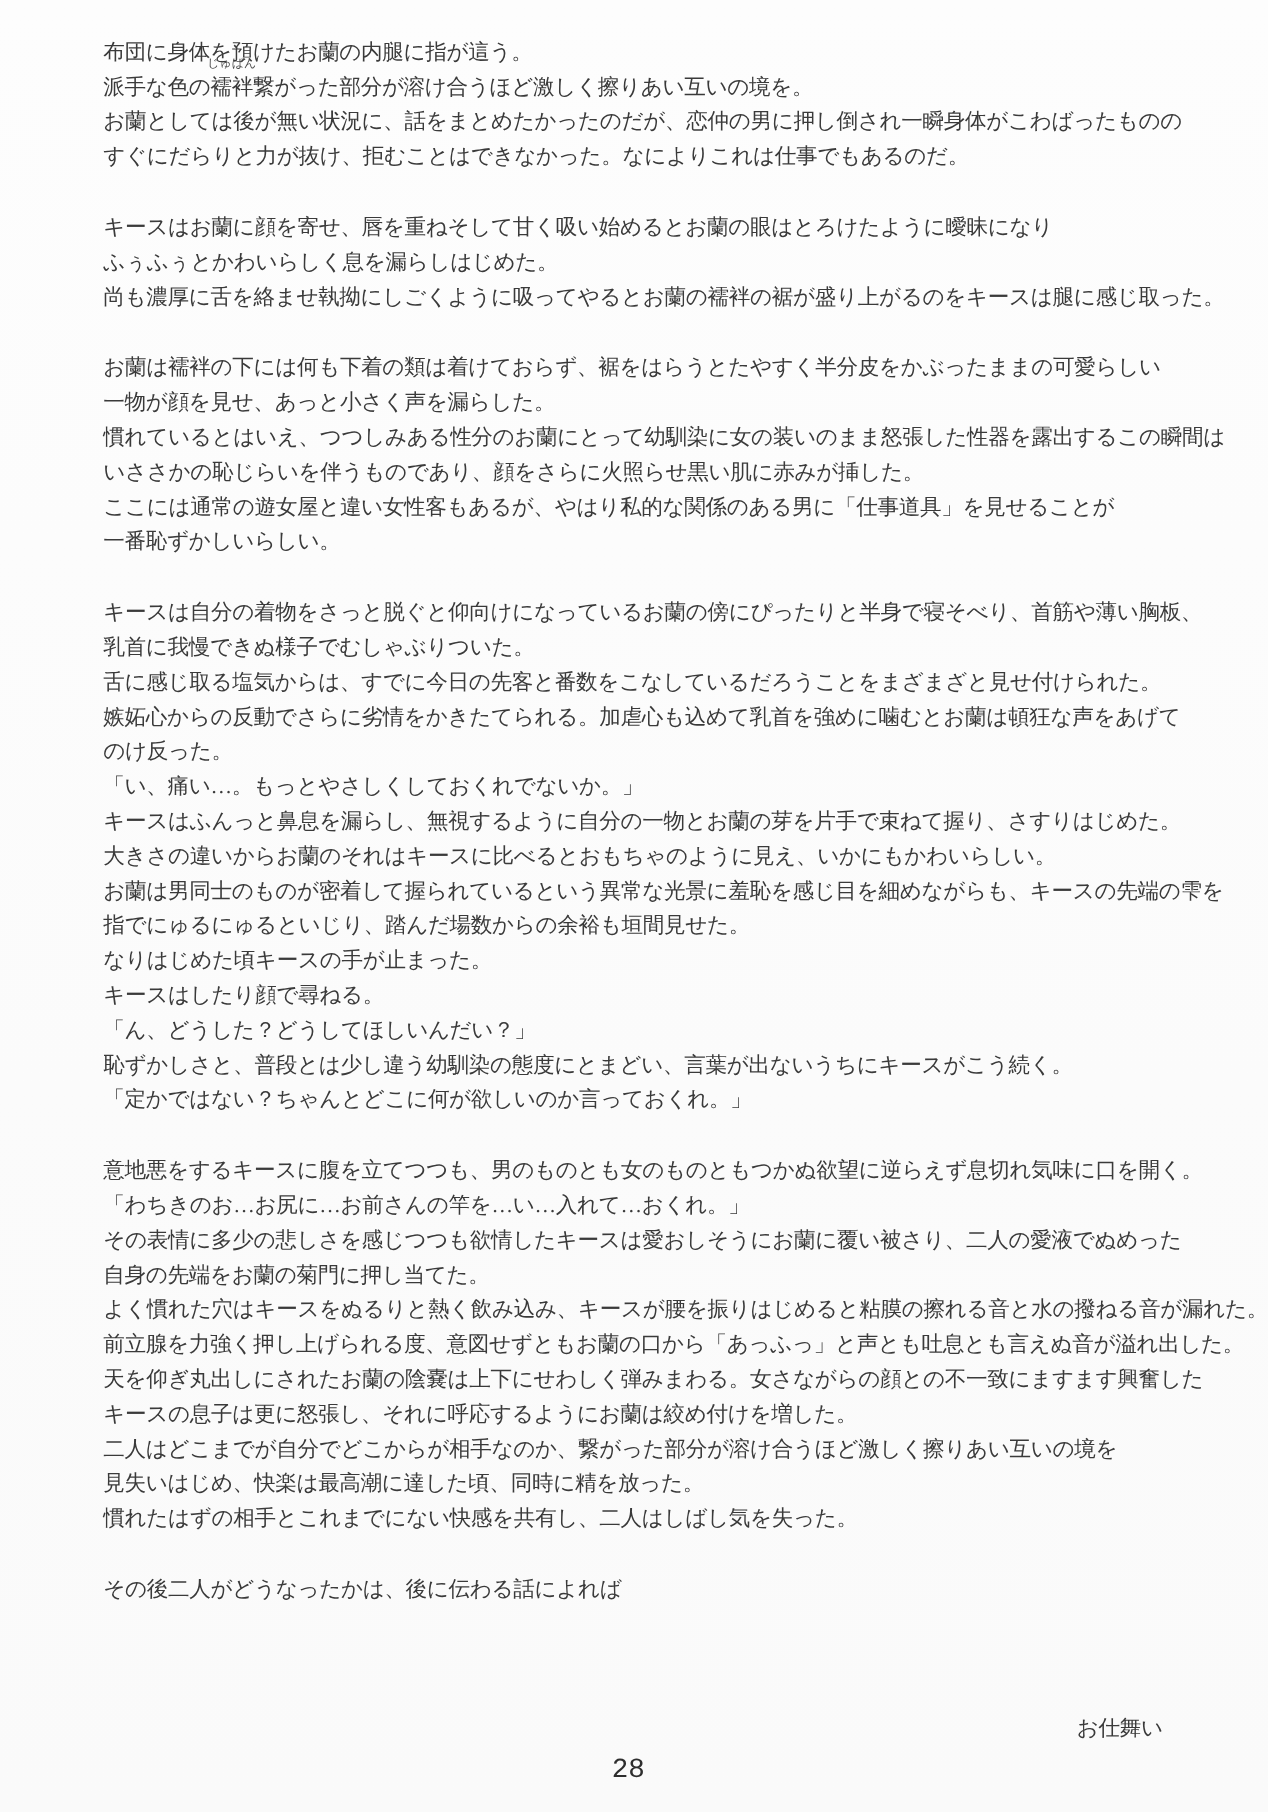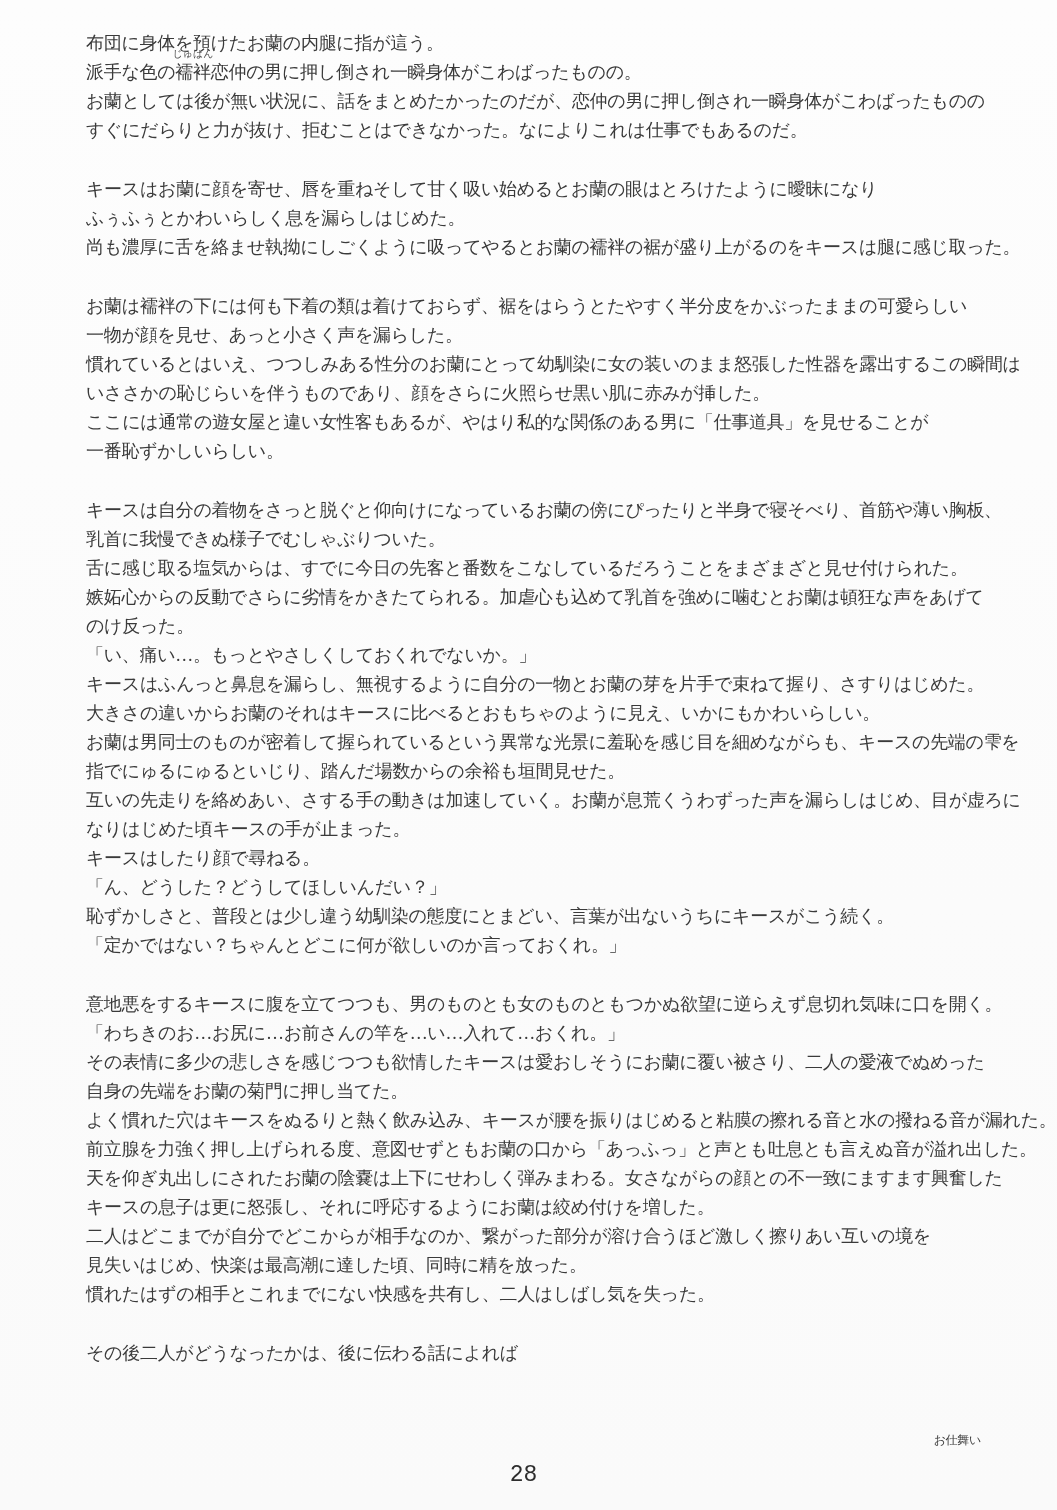--- a/index.html
+++ b/index.html
@@ -52,24 +52,24 @@
     font-size: 10px;
     line-height: 10px;
     letter-spacing: 0;
     white-space: nowrap;
     color: #4a4a4a;
   }
   .closing {
     position: absolute;
     top: 1426px;
     left: 86px;
-    right: 76px;
+    right: 88px;
     height: 29px;
     line-height: 29px;
-    font-size: 12px;
+    font-size: 18px;
     letter-spacing: -0.3px;
     text-align: right;
   }
   .pagenum {
     position: absolute;
     top: 1461px;
     left: 0;
     width: 1047px;
     height: 29px;
     line-height: 29px;
@@ -79,21 +79,21 @@
     color: #2e2e2e;
   }
 </style>
 </head>
 <body>
 
 <div class="page">
   <div class="text-block" id="text-block">
       <div class="para">
         <div class="line">布団に身体を預けたお蘭の内腿に指が這う。</div>
-        <div class="line"><span>派手な色の</span><span class="rubywrap"><span>襦袢</span><span class="rt">じゅばん</span></span><span>恋仲の男に押し倒され一瞬身体がこわばったものの。</span></div>
+        <div class="line"><span>派手な色の</span><span class="rubywrap"><span>襦袢</span><span class="rt">じゅばん</span></span><span>繋がった部分が溶け合うほど激しく擦りあい互いの境を。</span></div>
         <div class="line">お蘭としては後が無い状況に、話をまとめたかったのだが、恋仲の男に押し倒され一瞬身体がこわばったものの</div>
         <div class="line">すぐにだらりと力が抜け、拒むことはできなかった。なによりこれは仕事でもあるのだ。</div>
       </div>
       <div class="para">
         <div class="line">キースはお蘭に顔を寄せ、唇を重ねそして甘く吸い始めるとお蘭の眼はとろけたように曖昧になり</div>
         <div class="line">ふぅふぅとかわいらしく息を漏らしはじめた。</div>
         <div class="line">尚も濃厚に舌を絡ませ執拗にしごくように吸ってやるとお蘭の襦袢の裾が盛り上がるのをキースは腿に感じ取った。</div>
       </div>
       <div class="para">
         <div class="line">お蘭は襦袢の下には何も下着の類は着けておらず、裾をはらうとたやすく半分皮をかぶったままの可愛らしい</div>
@@ -107,21 +107,20 @@
         <div class="line">キースは自分の着物をさっと脱ぐと仰向けになっているお蘭の傍にぴったりと半身で寝そべり、首筋や薄い胸板、</div>
         <div class="line">乳首に我慢できぬ様子でむしゃぶりついた。</div>
         <div class="line">舌に感じ取る塩気からは、すでに今日の先客と番数をこなしているだろうことをまざまざと見せ付けられた。</div>
         <div class="line">嫉妬心からの反動でさらに劣情をかきたてられる。加虐心も込めて乳首を強めに噛むとお蘭は頓狂な声をあげて</div>
         <div class="line">のけ反った。</div>
         <div class="line">「い、痛い…。もっとやさしくしておくれでないか。」</div>
         <div class="line">キースはふんっと鼻息を漏らし、無視するように自分の一物とお蘭の芽を片手で束ねて握り、さすりはじめた。</div>
         <div class="line">大きさの違いからお蘭のそれはキースに比べるとおもちゃのように見え、いかにもかわいらしい。</div>
         <div class="line">お蘭は男同士のものが密着して握られているという異常な光景に羞恥を感じ目を細めながらも、キースの先端の雫を</div>
         <div class="line">指でにゅるにゅるといじり、踏んだ場数からの余裕も垣間見せた。</div>
-        <div class="line">互いの先走りを絡めあい、さする手の動きは加速していく。お蘭が息荒くうわずった声を漏らしはじめ、目が虚ろに</div>
         <div class="line">なりはじめた頃キースの手が止まった。</div>
         <div class="line">キースはしたり顔で尋ねる。</div>
         <div class="line">「ん、どうした？どうしてほしいんだい？」</div>
         <div class="line">恥ずかしさと、普段とは少し違う幼馴染の態度にとまどい、言葉が出ないうちにキースがこう続く。</div>
         <div class="line">「定かではない？ちゃんとどこに何が欲しいのか言っておくれ。」</div>
       </div>
       <div class="para">
         <div class="line">意地悪をするキースに腹を立てつつも、男のものとも女のものともつかぬ欲望に逆らえず息切れ気味に口を開く。</div>
         <div class="line">「わちきのお…お尻に…お前さんの竿を…い…入れて…おくれ。」</div>
         <div class="line">その表情に多少の悲しさを感じつつも欲情したキースは愛おしそうにお蘭に覆い被さり、二人の愛液でぬめった</div>

